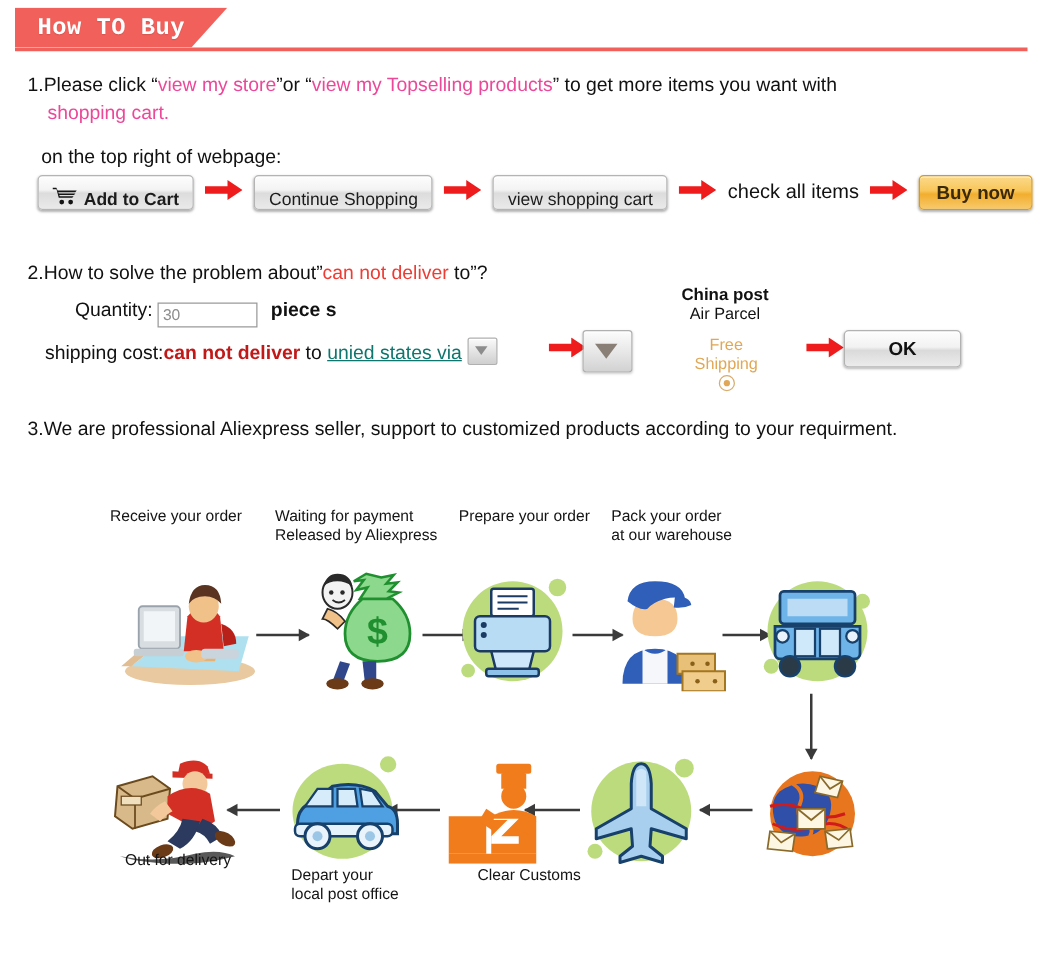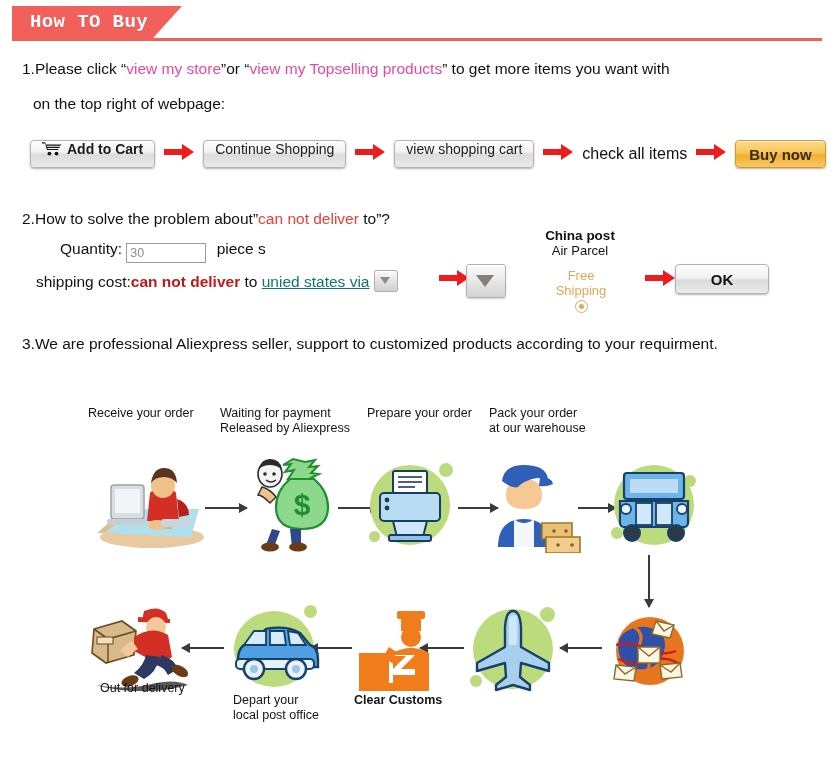--- a/index.html
+++ b/index.html
@@ -34,21 +34,21 @@
   
   .sec{position:absolute;font-size:15.5px;line-height:22px;color:#111;}
   .red{color:#ec4899;}
   .darkred{color:#c11818;font-weight:bold;}
   .redplain{color:#ee3b33;}
   .orange-link{color:#0f766e;text-decoration:underline;}
 
   
   .btnrow{position:absolute;left:30px;top:140px;display:flex;align-items:center;}
   .gbtn{
-    height:26px;display:flex;align-items:flex-start;justify-content:center;
+    height:26px;display:flex;align-items:flex-end;justify-content:center;
     padding:0 11px;
     background:linear-gradient(180deg,#fdfdfd 0%,#f3f3f3 42%,#dcdcdc 52%,#eaeaea 100%);
     border:1px solid #b4b4b4;border-radius:4px;
     box-shadow:0 1px 2px rgba(0,0,0,.30), inset 0 1px 0 #ffffff;
     font-size:14px;color:#1b1b1b;white-space:nowrap;
   }
   .gbtn.bold{font-weight:bold;}
   .obtn{
     height:26px;display:flex;align-items:center;justify-content:center;
     padding:0 13px;
@@ -144,20 +144,21 @@
 <div class="banner">
   <div class="banner-tab"></div>
   <div class="banner-title">How TO Buy</div>
   <div class="banner-rule"></div>
 </div>
 
 <div class="sec" style="left:22px;top:58px;width:790px;">
   <div>
     <span>1.</span><span>Please click </span><span>“</span><span class="red">view my store</span><span>”or “</span><span class="red">view my Topselling products</span><span>” to get more items you want with</span>
   </div>
+  <div style="padding-left:16px;" class="red">shopping cart.</div>
   <div style="padding-left:11px;margin-top:13px;">on the top right of webpage:</div>
 </div>
 
 <div class="btnrow">
 
   <div class="gbtn bold">
     <span class="cart-ico">
       <svg width="20" height="15" viewBox="0 0 20 15">
         <path d="M0 1.2h3.1l1 2.2h15.3l-1.2 1.3H4.6l.4 1h13.3l-1.1 1.2H5.4l.4 1h11.1l-1.1 1.2H5.0L3.2 2.4H0z" fill="#141414"></path>
         <circle cx="7.4" cy="12.6" r="1.9" fill="#141414"></circle>
@@ -206,21 +207,21 @@
   </div>
 </div>
 
 <div class="sec" style="left:22px;top:208px;width:500px;">
   <span>2.</span><span>How to solve the problem about”</span><span class="redplain">can not deliver</span><span> to”?</span>
 </div>
 
 <div class="sec" style="left:60px;top:238px;">
   <span>Quantity:</span>
   <span class="qty-input">30</span>
-  <span style="margin-left:6px;">piece s</span>
+  <span style="margin-left:6px;font-weight:bold;">piece s</span>
 </div>
 
 <div class="sec" style="left:36px;top:270px;">
   <span>shipping cost:</span><span class="darkred">can not deliver</span><span> to </span><span class="orange-link">unied states via</span>
   <span class="dd-small"></span>
 </div>
 
 <span class="arw" style="position:absolute;left:430px;top:270px;">
   <svg width="30" height="16" viewBox="0 0 30 16">
       <path d="M0 5h18V0l12 8-12 8v-5H0z" fill="#ee1c1c"></path>
@@ -459,18 +460,18 @@
   </div>
 
   <div class="flab" style="left:100px;top:286px;width:120px;">
     <div>Out for delivery</div>
     <div></div>
   </div>
   <div class="flab" style="left:233px;top:298px;width:130px;">
     <div>Depart your</div>
     <div>local post office</div>
   </div>
-  <div class="flab" style="left:354px;top:298px;width:120px;font-weight:bold;">
+  <div class="flab" style="left:382px;top:298px;width:120px;">
     <div>Clear Customs</div>
     <div></div>
   </div>
 
 </div>
 
 </body></html>

